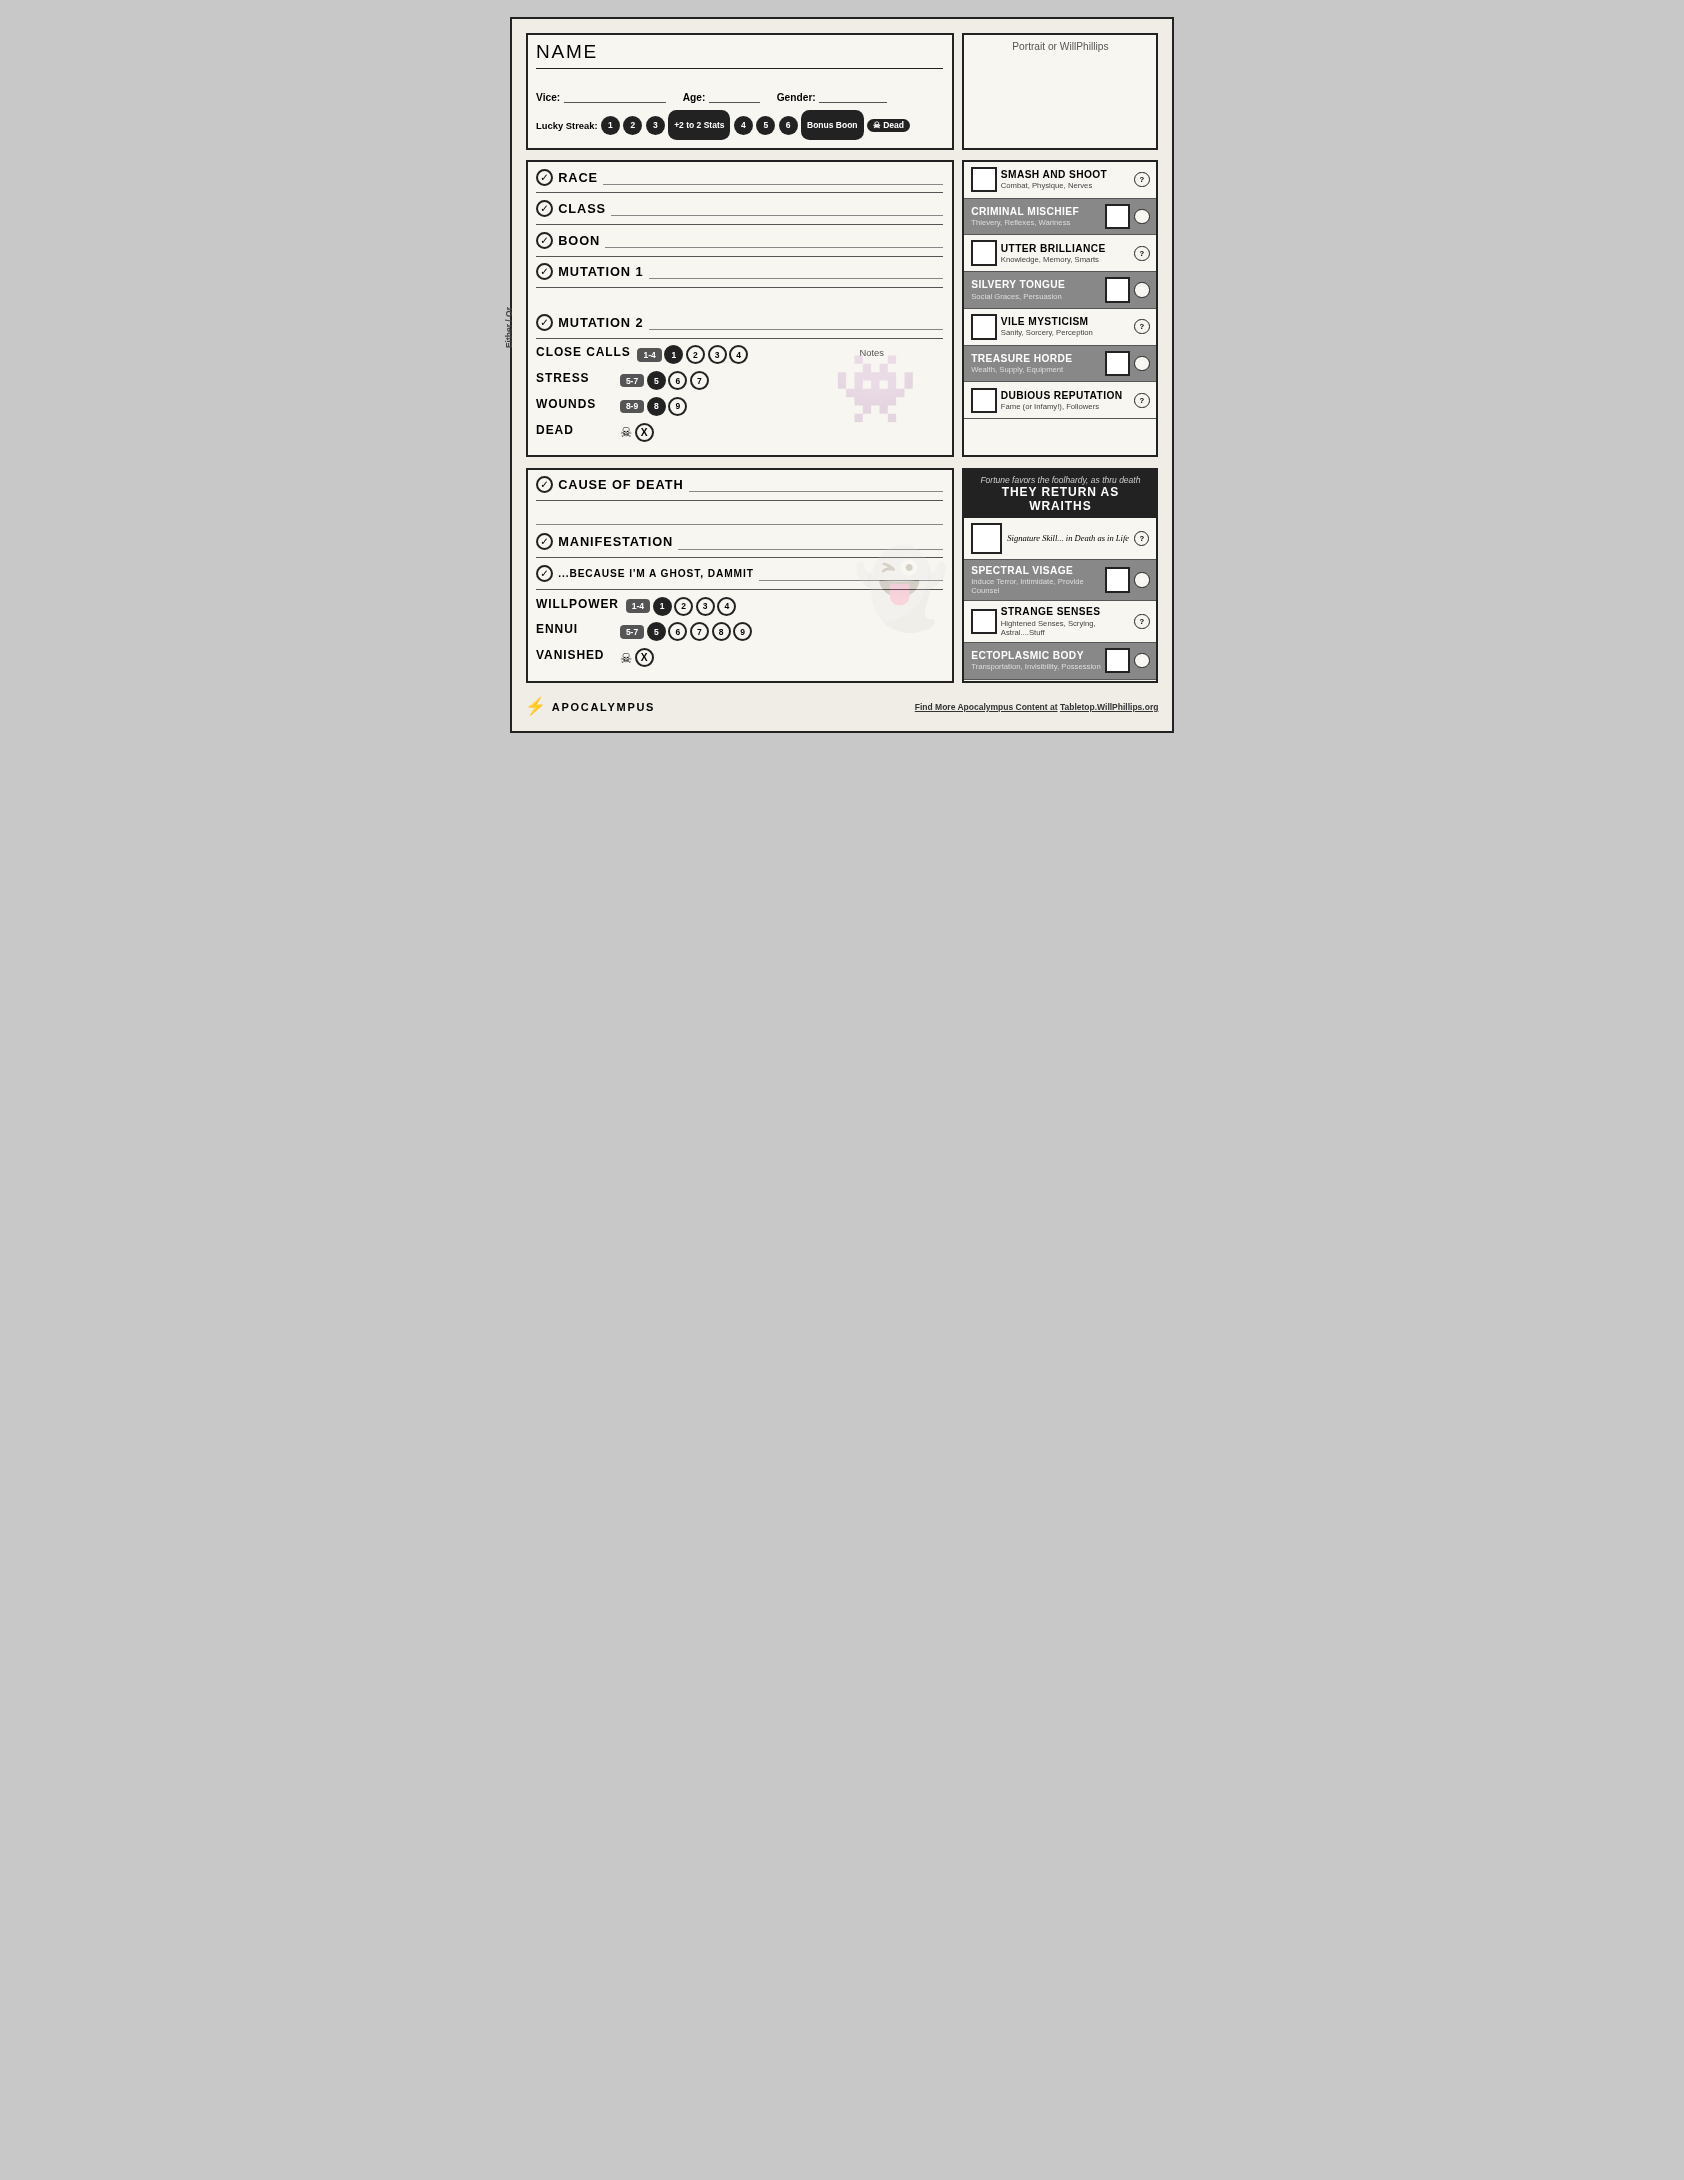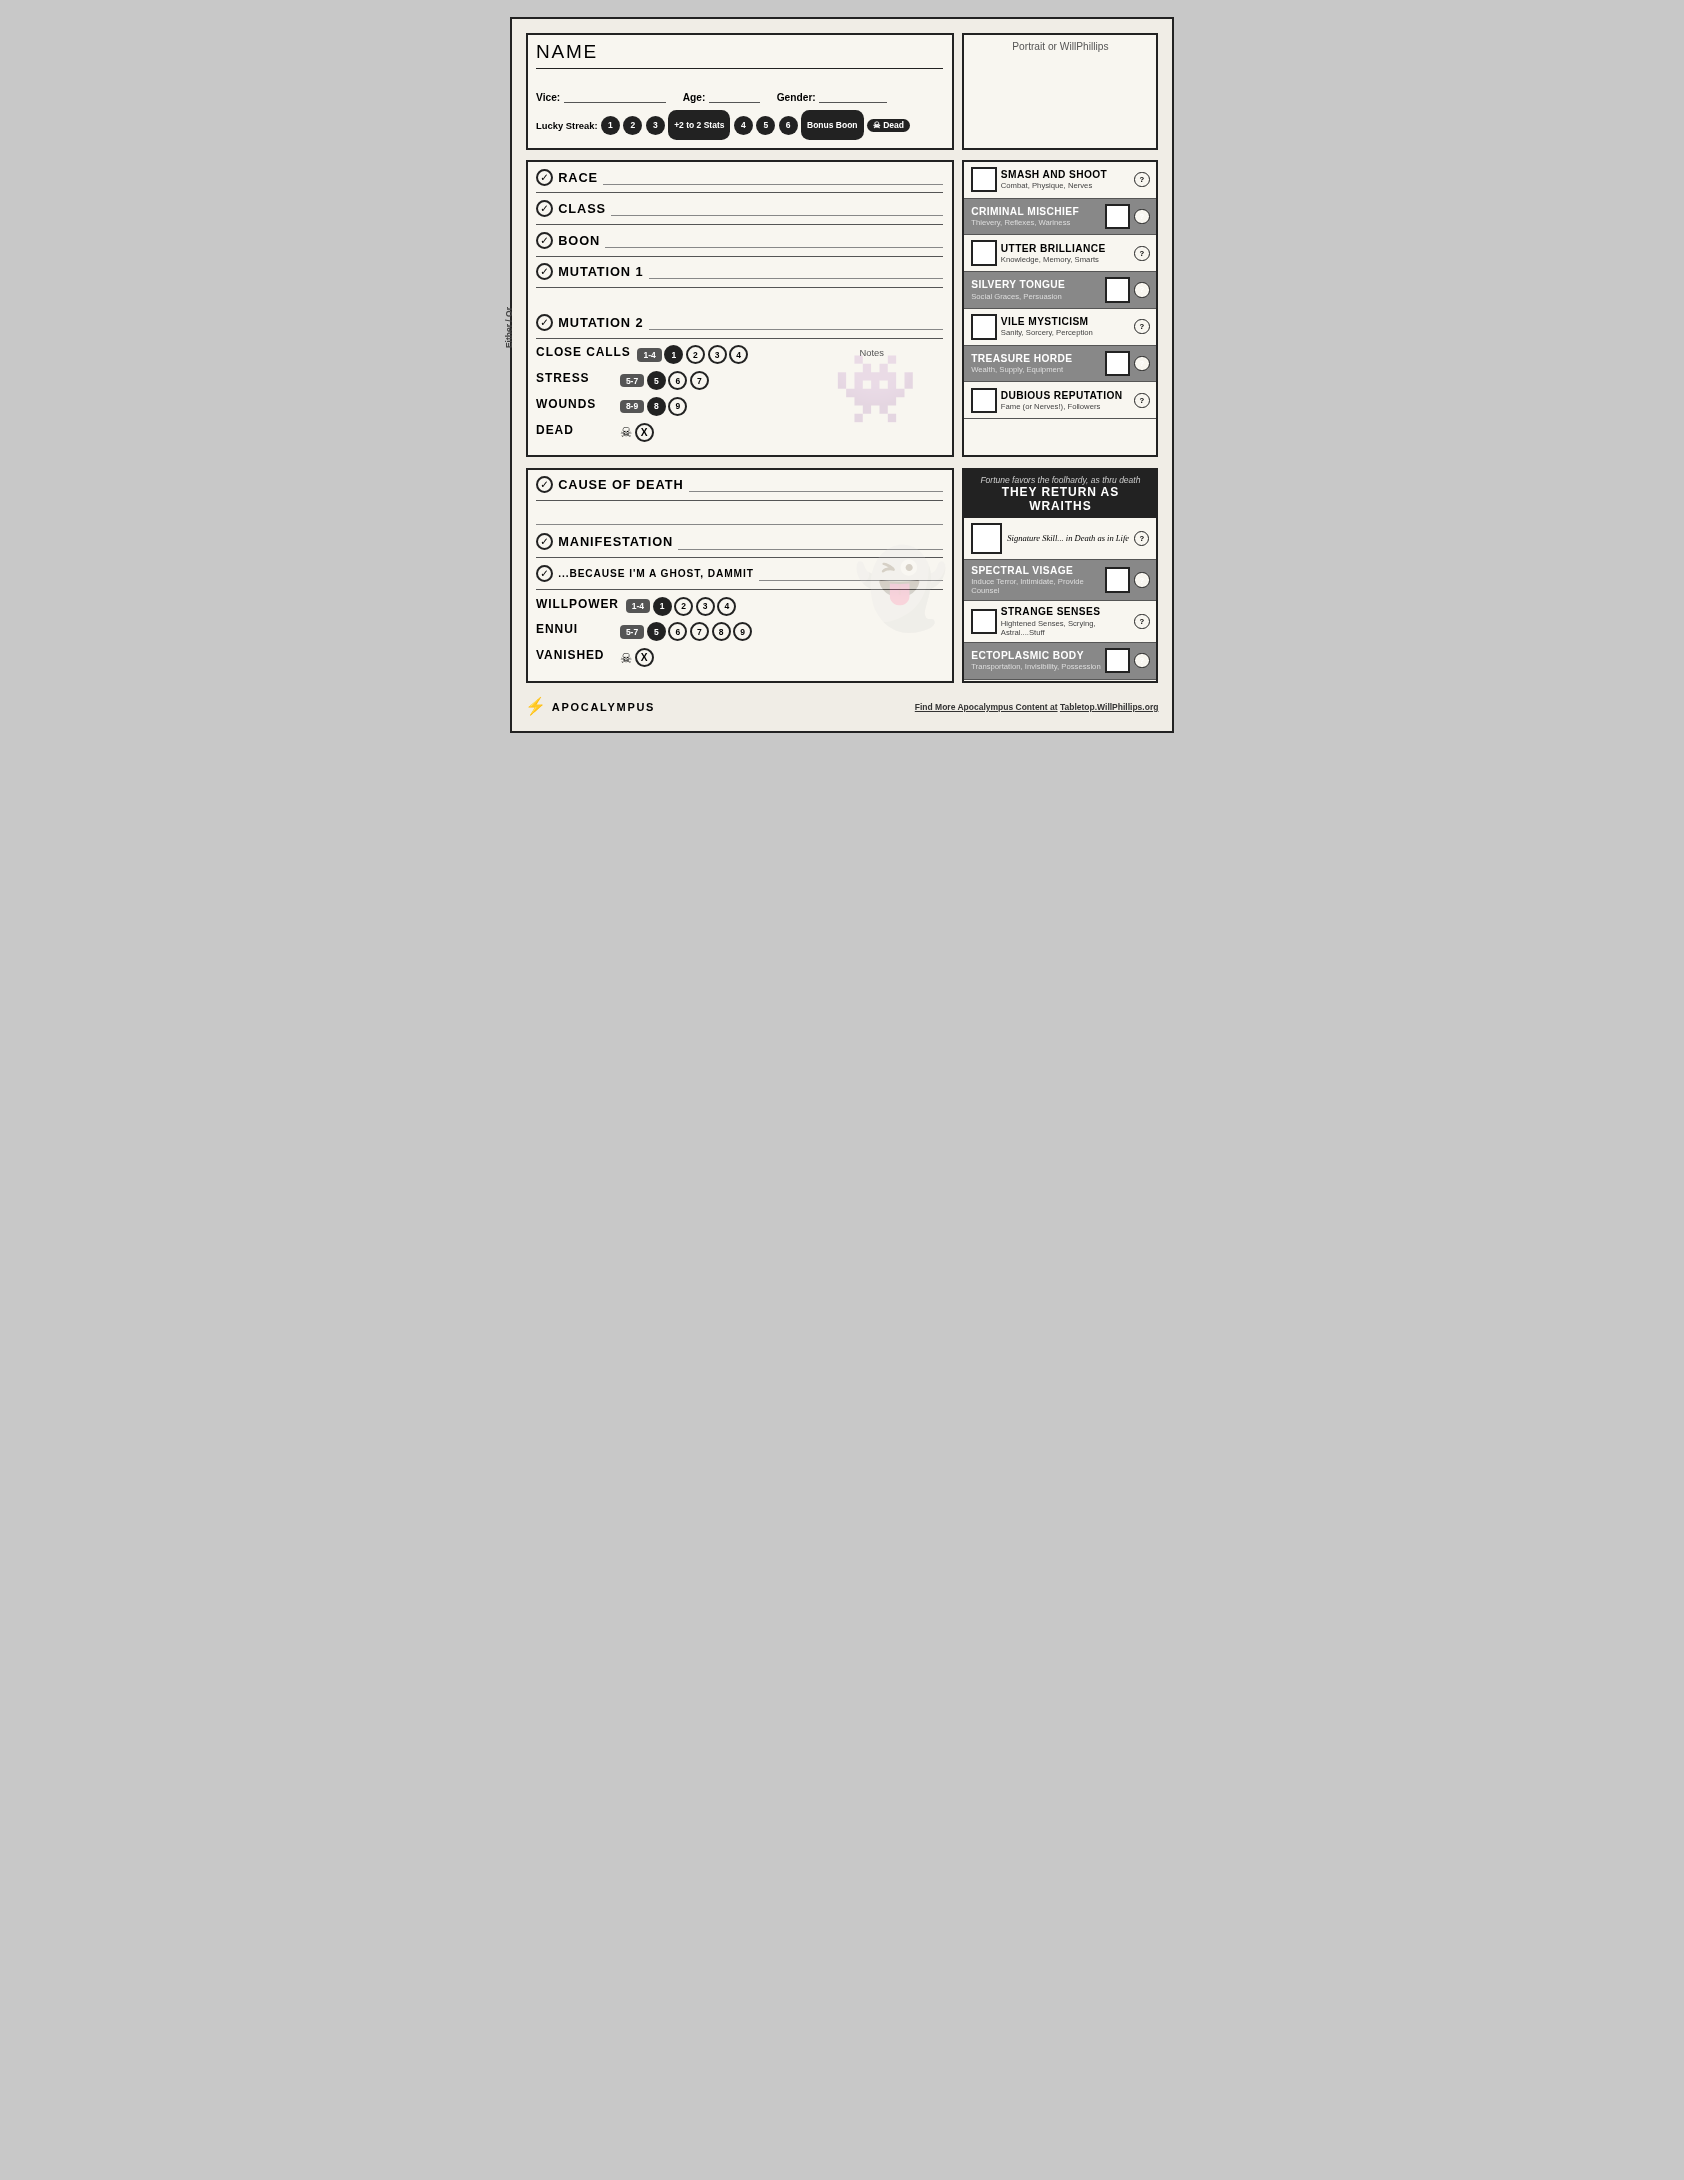--- a/index.html
+++ b/index.html
@@ -509,21 +509,21 @@
           <div class="skill-sub">Wealth, Supply, Equipment</div>
         </div>
         <div class="skill-box"></div>
         <div class="skill-q">?</div>
       </div>
 
       <div class="skill-item">
         <div class="skill-box"></div>
         <div class="skill-text">
           <div class="skill-name">DUBIOUS REPUTATION</div>
-          <div class="skill-sub">Fame (or Nerves!), Followers</div>
+          <div class="skill-sub">Fame (or Infamy!), Followers</div>
         </div>
         <div class="skill-q">?</div>
       </div>
     </div>
   </div>
 
   <div class="section-wrapper">
 
     <div class="panel-left-wide">
 

